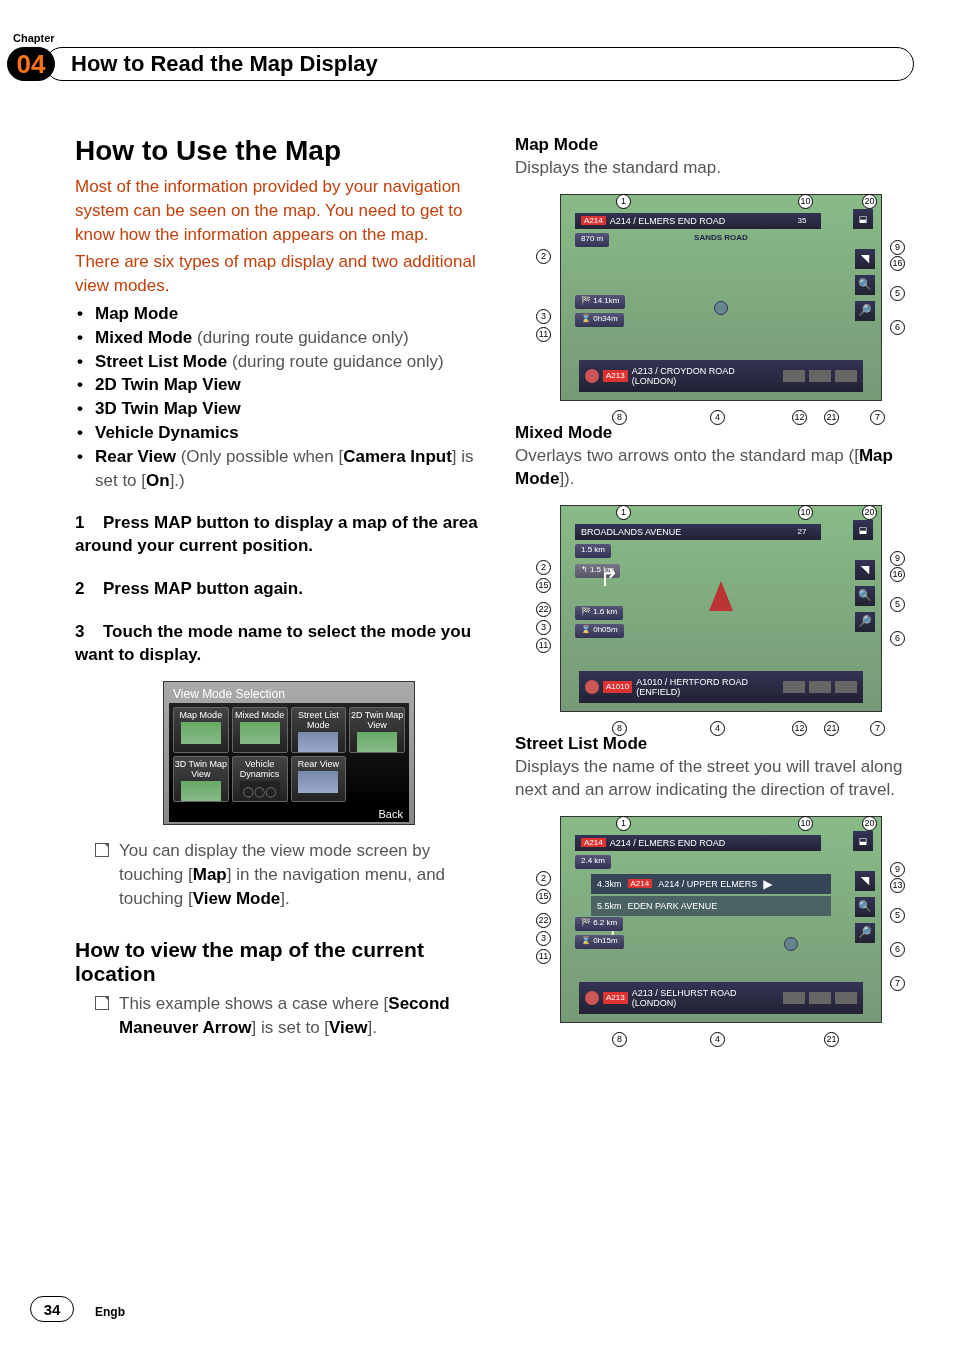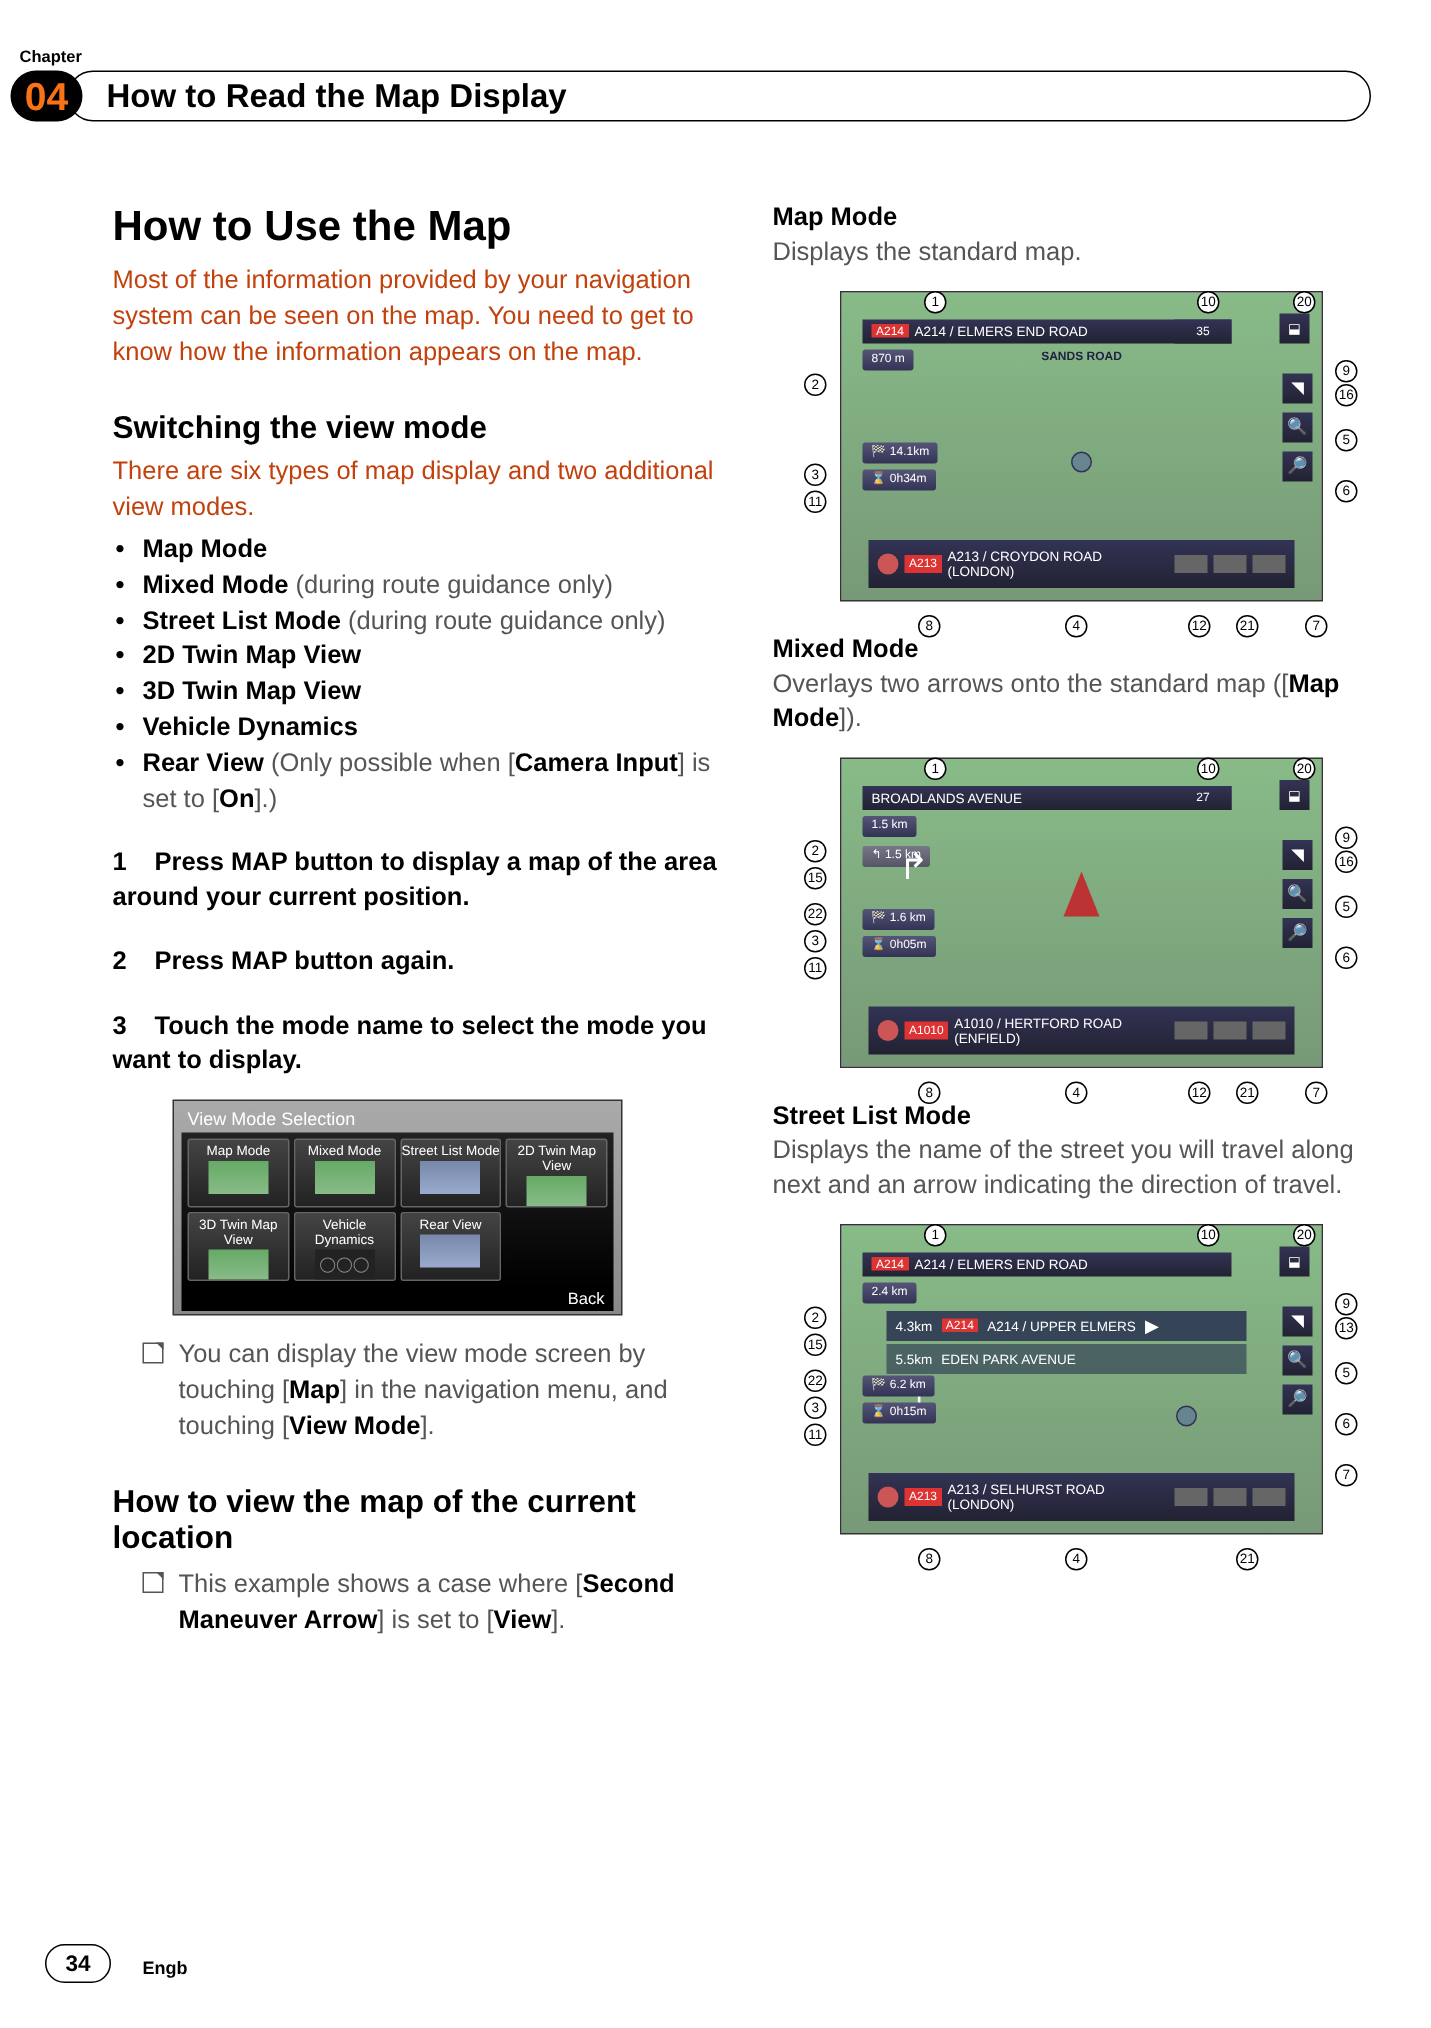--- a/index.html
+++ b/index.html
@@ -107,20 +107,21 @@
   }
   .step .num { display: inline-block; width: 28px; }
   .view-mode-figure {
     margin: 14px 0 14px 40px;
     width: 300px;
   }
   .vms-frame {
     border: 1px solid #333;
     background: linear-gradient(#aaa, #888);
     padding: 3px 5px 2px 5px;
+    margin-left: 48px;
   }
   .vms-title {
     color: #fff;
     font-size: 12px;
     padding: 2px 4px;
   }
   .vms-grid {
     display: grid;
     grid-template-columns: repeat(4, 1fr);
     gap: 3px;
@@ -347,21 +348,20 @@
 <div class="header-pill">
   <span>How to Read the Map Display</span>
 </div>
 
 <div class="content">
 
   <div class="col col-left">
     <h1>How to Use the Map</h1>
     <p class="body">Most of the information provided by your navigation system can be seen on the map. You need to get to know how the information appears on the map.</p>
 
-    <h2>Switching the view mode</h2>
     <p class="body">There are six types of map display and two additional view modes.</p>
 
     <ul class="bullets">
       <li><span class="b">Map Mode</span></li>
       <li><span class="b">Mixed Mode</span><span> (during route guidance only)</span></li>
       <li><span class="b">Street List Mode</span><span> (during route guidance only)</span></li>
       <li><span class="b">2D Twin Map View</span></li>
       <li><span class="b">3D Twin Map View</span></li>
       <li><span class="b">Vehicle Dynamics</span></li>
       <li>

